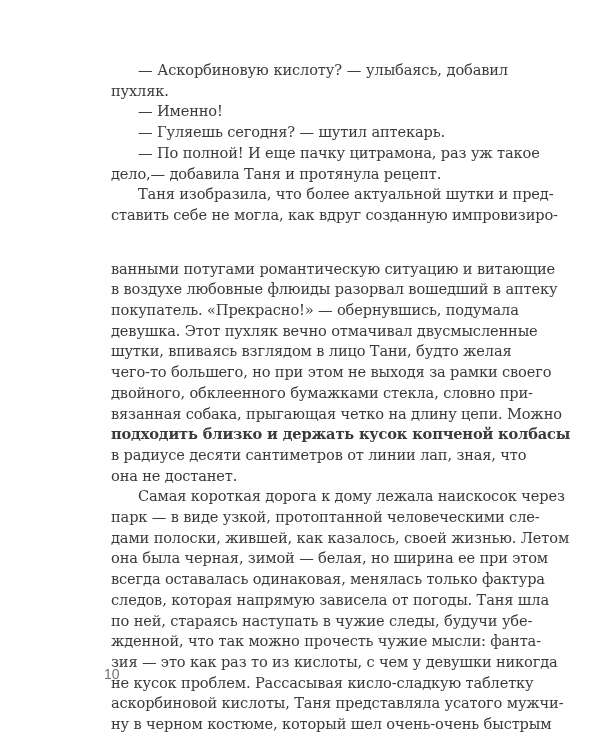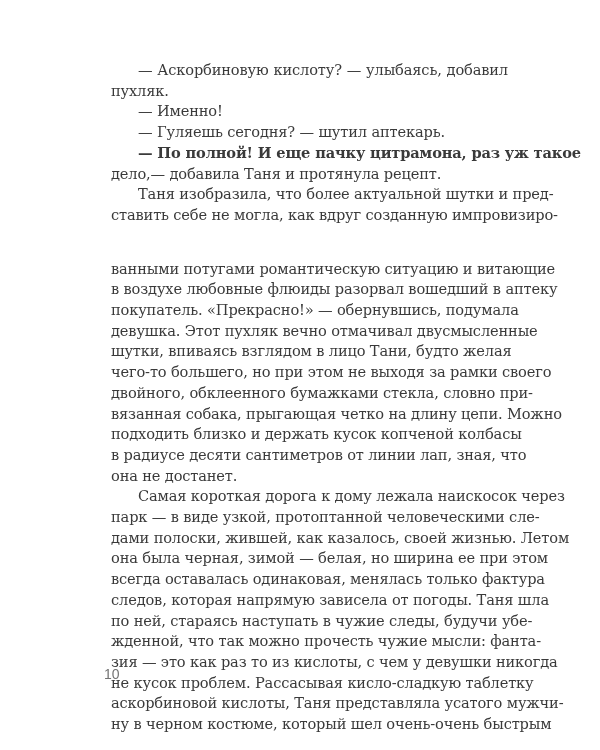--- a/index.html
+++ b/index.html
@@ -31,35 +31,35 @@
       <span class="line" style="text-indent: 27px;">— Аскорбиновую кислоту? — улыбаясь, добавил</span>
       <span class="line last" style="text-indent: 0px;">пухляк.</span>
     </div>
     <div class="para">
       <span class="line last" style="text-indent: 27px;">— Именно!</span>
     </div>
     <div class="para">
       <span class="line last" style="text-indent: 27px;">— Гуляешь сегодня? — шутил аптекарь.</span>
     </div>
     <div class="para">
-      <span class="line" style="text-indent: 27px; font-weight: bold;">— По полной! И еще пачку цитрамона, раз уж такое</span>
+      <span class="line" style="text-indent: 27px;">— По полной! И еще пачку цитрамона, раз уж такое</span>
       <span class="line last" style="text-indent: 0px;">дело,— добавила Таня и протянула рецепт.</span>
     </div>
     <div class="para">
       <span class="line" style="text-indent: 27px;">Таня изобразила, что более актуальной шутки и пред-</span>
       <span class="line" style="text-indent: 0px;">ставить себе не могла, как вдруг созданную импровизиро-</span>
       <span class="line" style="text-indent: 0px; margin-top: 33px;">ванными потугами романтическую ситуацию и витающие</span>
       <span class="line" style="text-indent: 0px;">в воздухе любовные флюиды разорвал вошедший в аптеку</span>
       <span class="line" style="text-indent: 0px;">покупатель. «Прекрасно!» — обернувшись, подумала</span>
       <span class="line" style="text-indent: 0px;">девушка. Этот пухляк вечно отмачивал двусмысленные</span>
       <span class="line" style="text-indent: 0px;">шутки, впиваясь взглядом в лицо Тани, будто желая</span>
       <span class="line" style="text-indent: 0px;">чего-то большего, но при этом не выходя за рамки своего</span>
       <span class="line" style="text-indent: 0px;">двойного, обклеенного бумажками стекла, словно при-</span>
       <span class="line" style="text-indent: 0px;">вязанная собака, прыгающая четко на длину цепи. Можно</span>
-      <span class="line" style="text-indent: 0px;">подходить близко и держать кусок копченой колбасы</span>
+      <span class="line" style="text-indent: 0px; font-weight: bold;">подходить близко и держать кусок копченой колбасы</span>
       <span class="line" style="text-indent: 0px;">в радиусе десяти сантиметров от линии лап, зная, что</span>
       <span class="line last" style="text-indent: 0px;">она не достанет.</span>
     </div>
     <div class="para">
       <span class="line" style="text-indent: 27px;">Самая короткая дорога к дому лежала наискосок через</span>
       <span class="line" style="text-indent: 0px;">парк — в виде узкой, протоптанной человеческими сле-</span>
       <span class="line" style="text-indent: 0px;">дами полоски, жившей, как казалось, своей жизнью. Летом</span>
       <span class="line" style="text-indent: 0px;">она была черная, зимой — белая, но ширина ее при этом</span>
       <span class="line" style="text-indent: 0px;">всегда оставалась одинаковая, менялась только фактура</span>
       <span class="line" style="text-indent: 0px;">следов, которая напрямую зависела от погоды. Таня шла</span>

